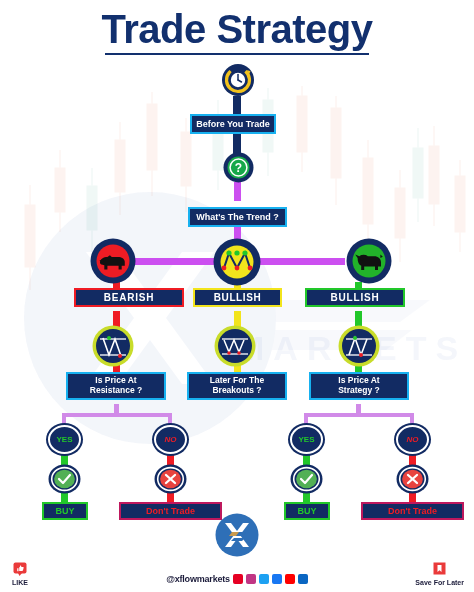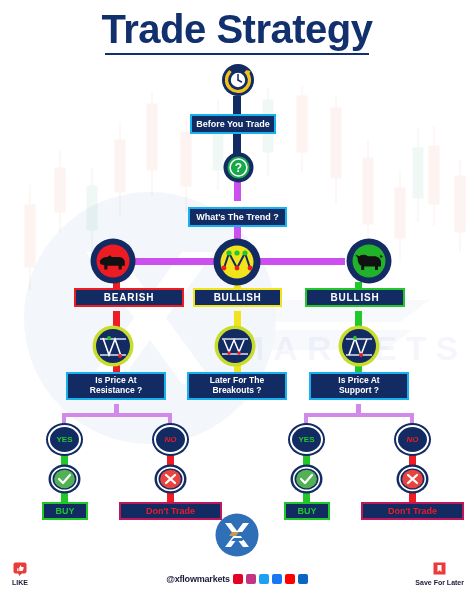--- a/index.html
+++ b/index.html
@@ -310,21 +310,21 @@
     <circle cx="21" cy="21" r="17" fill="#122b63"></circle>
     <line x1="8" y1="14" x2="34" y2="14" stroke="#ffffff" stroke-width="1.3"></line>
     <line x1="8" y1="30" x2="34" y2="30" stroke="#ffffff" stroke-width="1.3"></line>
     <polyline points="11,30 17,13 23,30 29,14" fill="none" stroke="#ffffff" stroke-width="1.6"></polyline>
     <circle cx="17" cy="13" r="2" fill="#22c72a"></circle>
     <circle cx="23" cy="30" r="2" fill="#ed1c24"></circle>
   </svg>
 </div>
 <div class="box cyan" style="left:309px; top:372px; width:100px; height:28px; font-size:8.5px; flex-direction:column;">
   <span>Is Price At</span>
-  <span>Support ?</span>
+  <span>Strategy ?</span>
 </div>
 
 <div class="yn yes" style="left:290px; top:425px; width:33px; height:29px; font-size:8px;">YES</div>
 <div class="circ" style="left:290px; top:464px; width:33px; height:30px;">
   <svg viewBox="0 0 33 30" width="33" height="30">
     <ellipse cx="16.5" cy="15" rx="16" ry="14.5" fill="#122b63"></ellipse>
     <ellipse cx="16.5" cy="15" rx="12.8" ry="11.4" fill="none" stroke="#ffffff" stroke-width="1.6"></ellipse>
     <ellipse cx="16.5" cy="15" rx="10.4" ry="9.2" fill="#52b055"></ellipse>
     <polyline points="11,15 15,19 22,11" fill="none" stroke="#ffffff" stroke-width="2.2" stroke-linecap="round" stroke-linejoin="round"></polyline>
   </svg>

